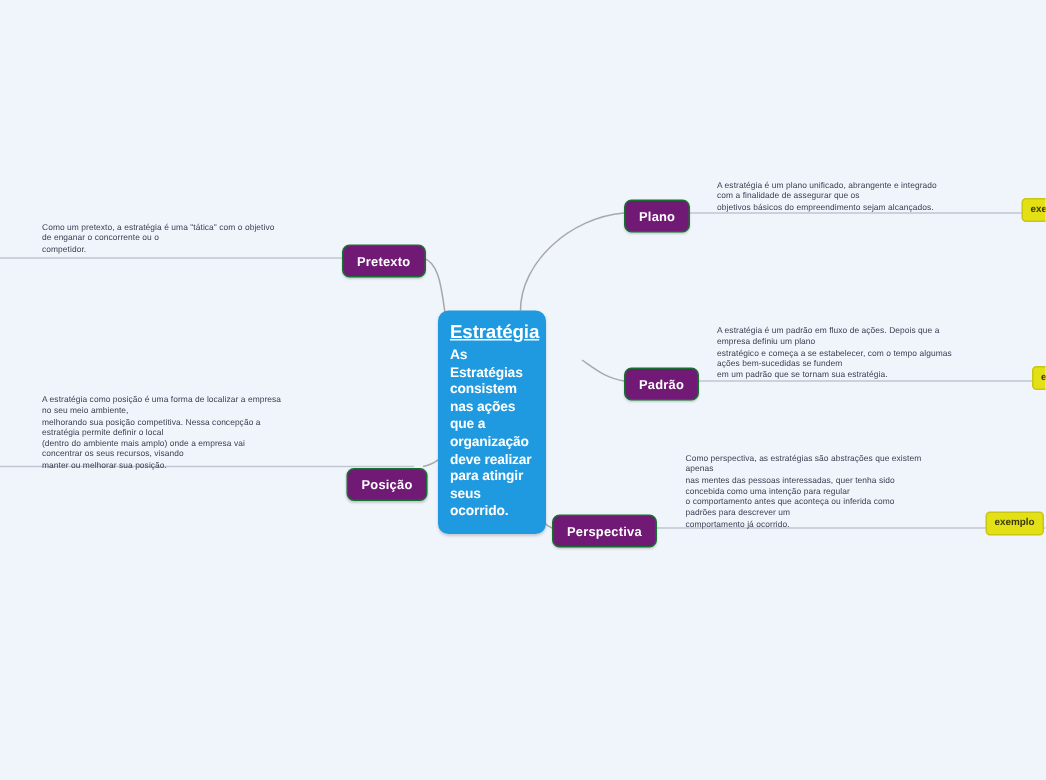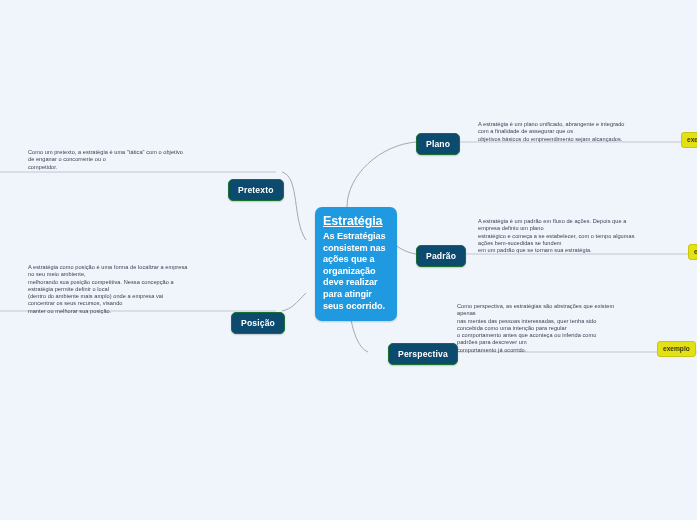--- a/index.html
+++ b/index.html
@@ -25,23 +25,23 @@
     left: 0;
     top: 0;
     width: 697px;
     height: 520px;
     pointer-events: none;
   }
 
   
   .central-node {
     position: absolute;
-    left: 315px;
+    left: 292px;
     top: 207px;
-    width: 82px;
+    width: 72px;
     box-sizing: border-box;
     background: #1f9ae0;
     border-radius: 7px;
     padding: 7px 8px 9px 8px;
     color: #ffffff;
     box-shadow: 0 1px 2px rgba(0,0,0,0.18);
   }
   .central-title {
     font-size: 12.5px;
     font-weight: bold;
@@ -53,36 +53,36 @@
   .central-body {
     font-size: 9.2px;
     font-weight: bold;
     line-height: 11.6px;
     letter-spacing: -0.1px;
   }
 
   
   .branch-node {
     position: absolute;
-    background: #0c4a6e;
+    background: #701a75;
     border: 1px solid #17702f;
     border-radius: 5px;
     color: #ffffff;
     font-size: 8.6px;
     font-weight: bold;
     letter-spacing: 0.15px;
     padding: 5px 9px 5px 9px;
     white-space: nowrap;
     box-shadow: 0 1px 1.5px rgba(0,0,0,0.18);
     line-height: 10px;
   }
   .node-plano      { left: 416px; top: 133px; }
   .node-padrao     { left: 416px; top: 245px; }
-  .node-perspectiva{ left: 388px; top: 343px; }
-  .node-pretexto   { left: 228px; top: 163px; margin-top: 16px; }
+  .node-perspectiva{ left: 368px; top: 343px; }
+  .node-pretexto   { left: 228px; top: 163px; }
   .node-posicao    { left: 231px; top: 312px; }
 
   
   .badge-exemplo {
     position: absolute;
     background: #e4e016;
     border: 1px solid #c9c60f;
     border-radius: 3px;
     color: #3b3a06;
     font-size: 6.6px;

